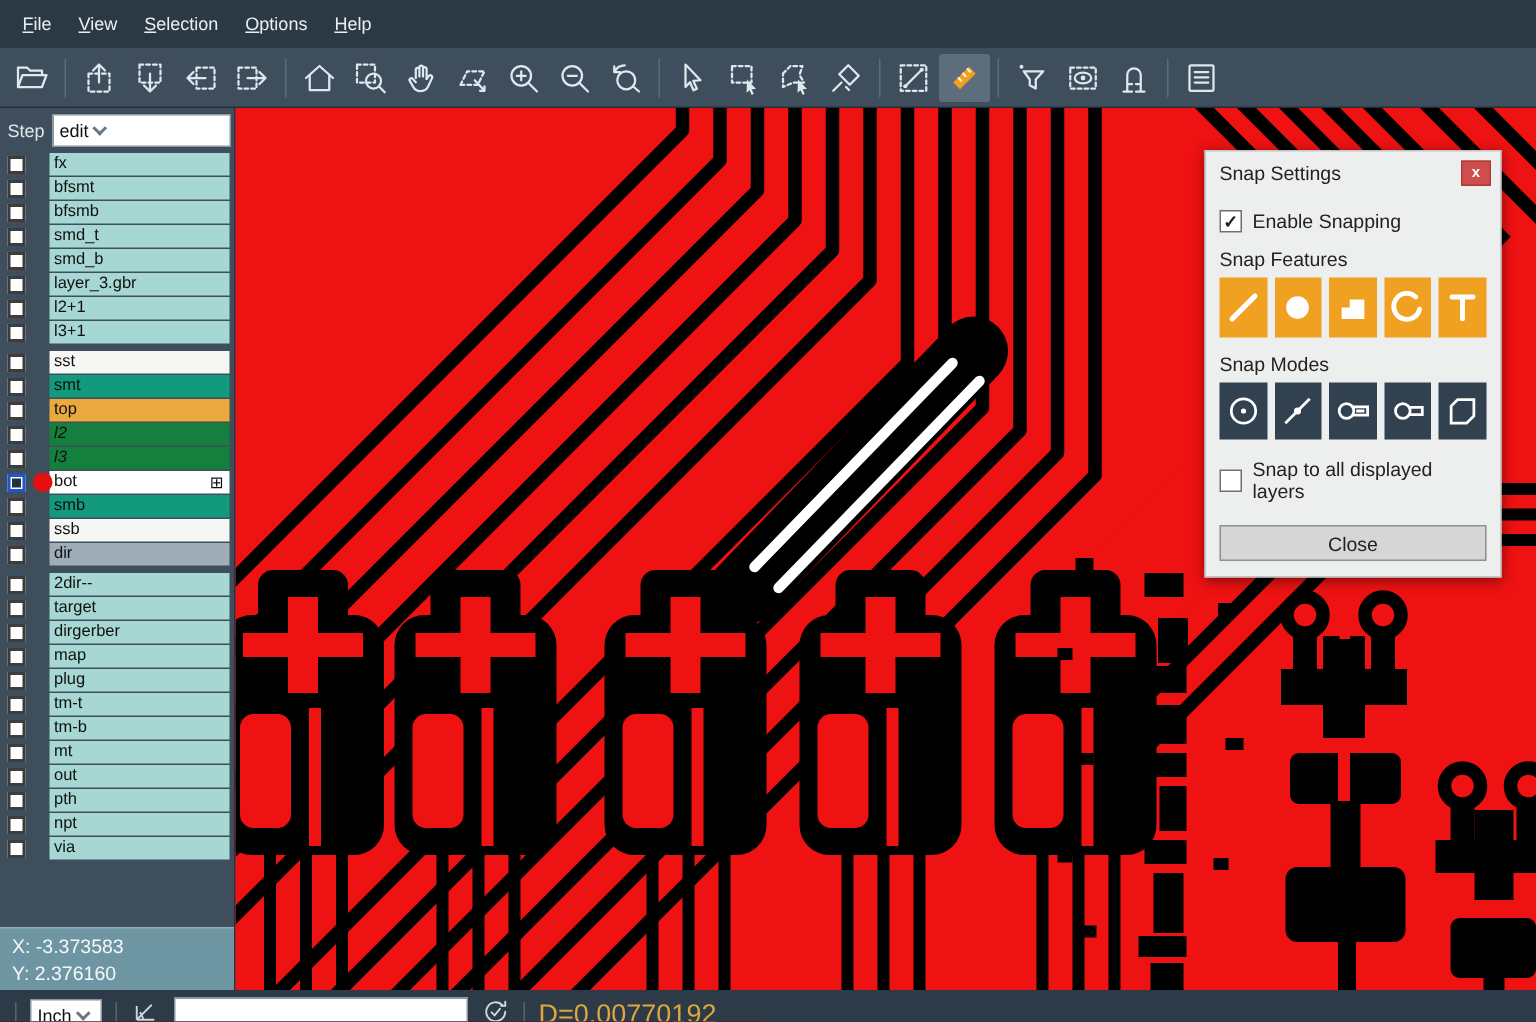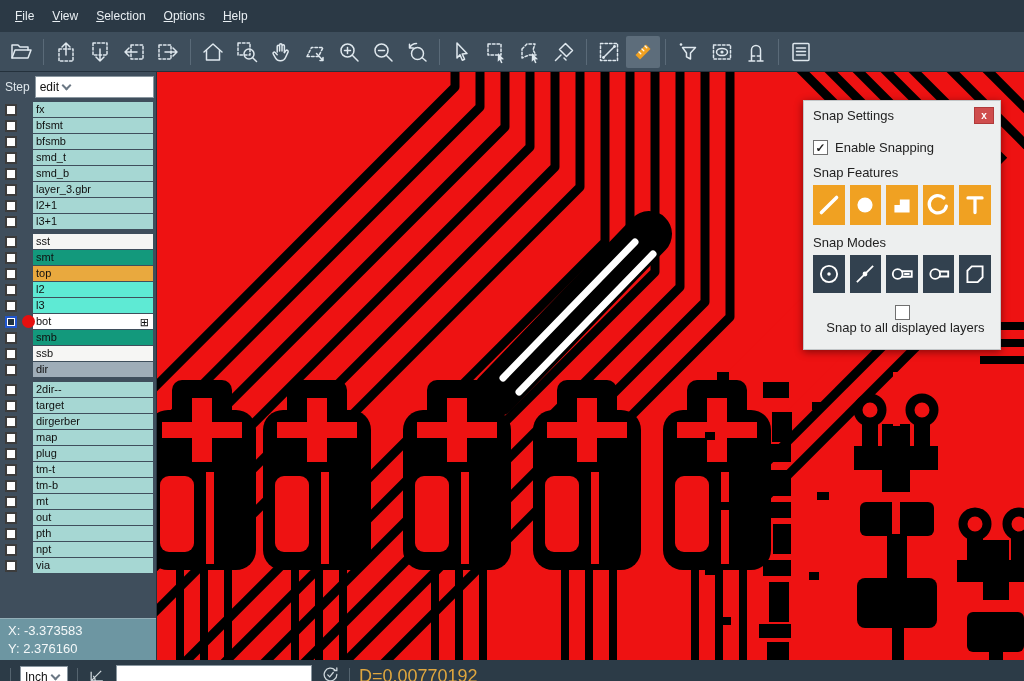--- a/index.html
+++ b/index.html
@@ -37,21 +37,21 @@
   .cb.active{border-color:#1f55cc;}
   .cb.active .inner{width:6px;height:6px;background:#20323f;}
   .dot{position:absolute;left:22px;width:13px;height:13px;border-radius:50%;background:#e60f0f;z-index:2;}
   .strip{position:absolute;left:33px;right:3px;top:0;bottom:0;font-size:11px;color:#101010;line-height:15px;
          padding-left:3px;display:flex;align-items:center;}
   .strip .grid{margin-left:auto;margin-right:4px;font-size:11px;line-height:10px;}
   .strip-cyan{background:#a6d7d3;}
   .strip-white{background:#f6f6f4;}
   .strip-green{background:#13997c;}
   .strip-orange{background:#e9a93e;}
-  .strip-amber{background:#5eead4;}
+  .strip-amber{background:#15803d;font-style:italic;}
   .strip-orange-light{background:#ffffff;}
   .strip-gray{background:#9fadb8;}
   #sidebar-spacer{flex:1;}
   #coords{flex:none;height:42px;background:#6d96a2;border-top:1px solid #93aeb7;color:#f4f8f9;
           font-size:13px;padding:3px 8px;line-height:18px;}
 
   
   #canvas{position:relative;flex:1;background:var(--red);overflow:hidden;}
   #canvas svg{display:block;}
   .k{fill:#000;}
@@ -622,24 +622,25 @@
                 <path d="M12 9.7h8.5v4.6H12"></path>
               </g>
             </svg>
           </button>
           <button class="mbtn">
             <svg viewBox="0 0 24 24">
               <path d="M5 9l4-4h10v10l-4.5 4.5H5z" fill="none" stroke="#fff" stroke-width="1.7"></path>
             </svg>
           </button>
         </div>
-      <div class="chk-row" style="margin-top:12px;flex-direction:column;">
+      <div class="chk-row" style="margin-top:12px;">
         <span class="chk-box box2"></span>
         <span class="chk-label">Snap to all displayed layers</span>
       </div>
+      <button id="snap-close-btn">Close</button>
     </div>
   </div>
 
   <div id="statusbar">
     <div class="ssep"></div>
     <div class="combo" id="units-combo">
       <span>Inch</span>
       <span class="chev"></span>
     </div>
     <div class="ssep"></div>

